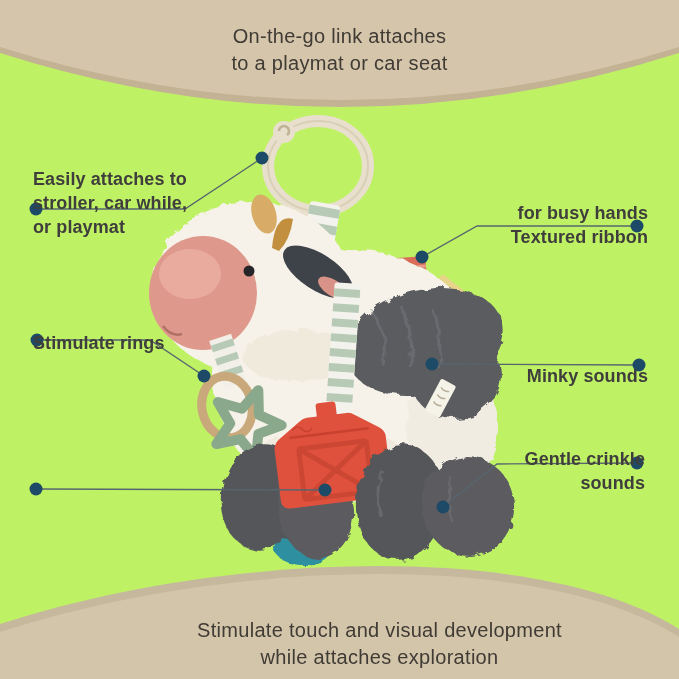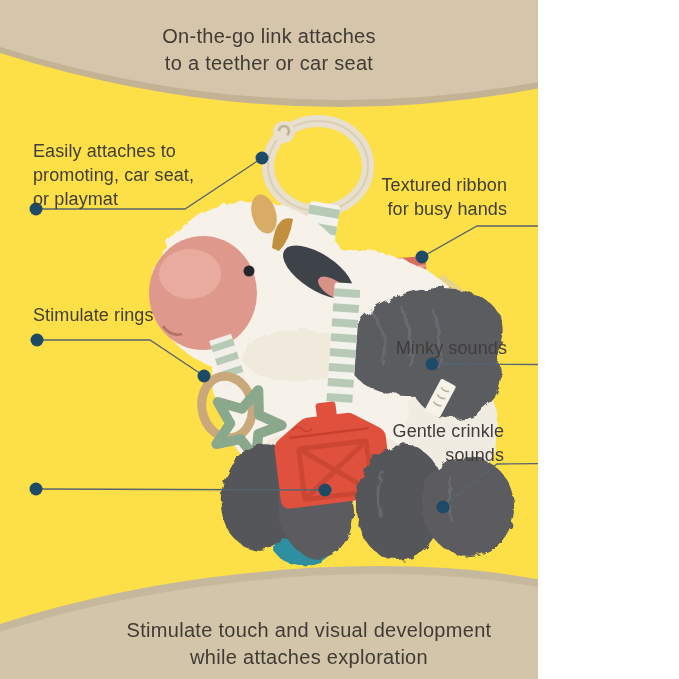--- a/index.html
+++ b/index.html
@@ -1,29 +1,29 @@
 <!DOCTYPE html>
 <html><head>
 <meta charset="utf-8">
 <style>
   html,body{margin:0;padding:0;background:#ffffff;}
   .stage{
-    position:relative;width:538px;height:679px;overflow:hidden;background:#fde047;
+    position:relative;width:679px;height:679px;overflow:hidden;background:#bef264;
     font-family:"Liberation Sans", sans-serif;
   }
   .stage svg{position:absolute;left:0;top:0;}
   .heading{
     position:absolute;left:0;width:100%;text-align:center;
     font-size:20px;line-height:27px;color:#403b35;letter-spacing:.3px;font-weight:400;
   }
   #heading-top{top:23px;}
   #heading-bottom{top:617px;margin-left:40px;}
   .callout-label{
-    position:absolute;font-size:18px;line-height:24px;color:#3f3e3c;font-weight:400;
-    letter-spacing:.1px;white-space:nowrap;
+    position:absolute;font-size:18px;line-height:24px;color:#3f3e3c;font-weight:700;
+    letter-spacing:.1px;white-space:nowrap;margin-top:28px;
   }
   .callout-label.right{text-align:right;}
   #lab-easily{left:33px;top:139px;}
   #lab-textured{right:31px;top:173px;}
   #lab-clinking{left:33px;top:303px;}
   #lab-minky{right:31px;top:336px;}
   #lab-crinkle{right:34px;top:419px;}
   #lab-silicone{left:33px;top:451px;}
 </style>
 </head>
@@ -179,32 +179,32 @@
       <circle cx="432" cy="364" r="6.5"></circle>
       <circle cx="637" cy="463" r="6.5"></circle>
       <circle cx="443" cy="507" r="6.5"></circle>
       <circle cx="36" cy="489" r="6.5"></circle>
       <circle cx="325" cy="490" r="6.5"></circle>
     </g>
   </svg>
 
   <div class="heading" id="heading-top">
     <div>On-the-go link attaches</div>
-    <div>to a teether or car seat</div>
+    <div>to a playmat or car seat</div>
   </div>
 
   <div class="callout-label" id="lab-easily">
     <div>Easily attaches to</div>
-    <div>promoting, car seat,</div>
+    <div>stroller, car while,</div>
     <div>or playmat</div>
   </div>
 
   <div class="callout-label right" id="lab-textured">
+    <div>for busy hands</div>
     <div>Textured ribbon</div>
-    <div>for busy hands</div>
   </div>
 
   <div class="callout-label" id="lab-clinking">
     <div>Stimulate rings</div>
   </div>
 
   <div class="callout-label right" id="lab-minky">
     <div>Minky sounds</div>
   </div>
 

